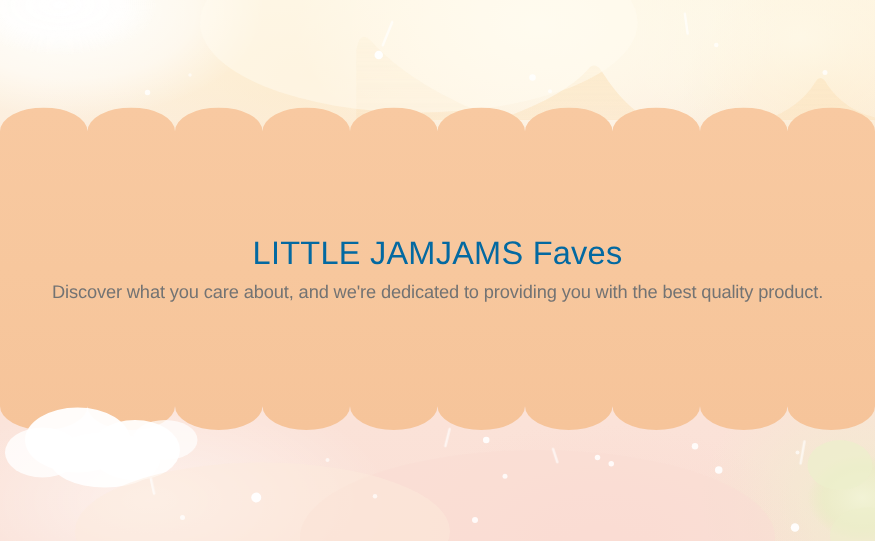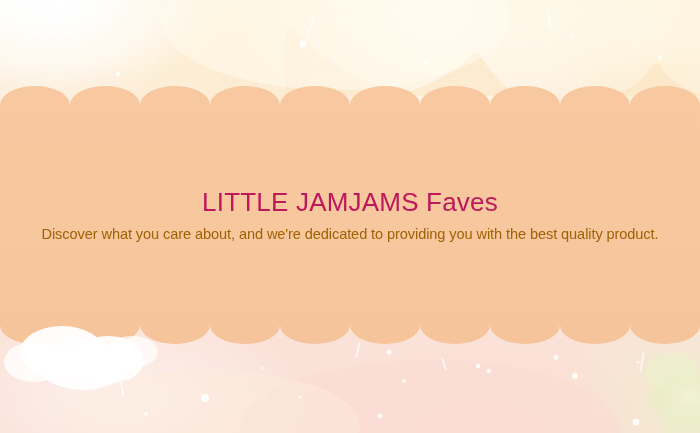--- a/index.html
+++ b/index.html
@@ -92,32 +92,32 @@
     text-align: center;
     z-index: 5;
   }
 
   #headline {
     margin: 0;
     font-family: "Liberation Sans", sans-serif;
     font-size: 26px;
     font-weight: 400;
     letter-spacing: 0.2px;
-    color: #be185d;
+    color: #0369a1;
     line-height: 32px;
     white-space: nowrap;
   }
 
   #subhead {
     margin: 6px 0 12px 0;
     font-family: "Liberation Sans", sans-serif;
     font-size: 14.6px;
     font-weight: 400;
     letter-spacing: -0.1px;
-    color: #a16207;
+    color: #737373;
     line-height: 20px;
     white-space: nowrap;
   }
 </style>
 </head>
 <body>
 
 <div id="banner">
 
   <div class="bg-layer" id="bg-base"></div>

